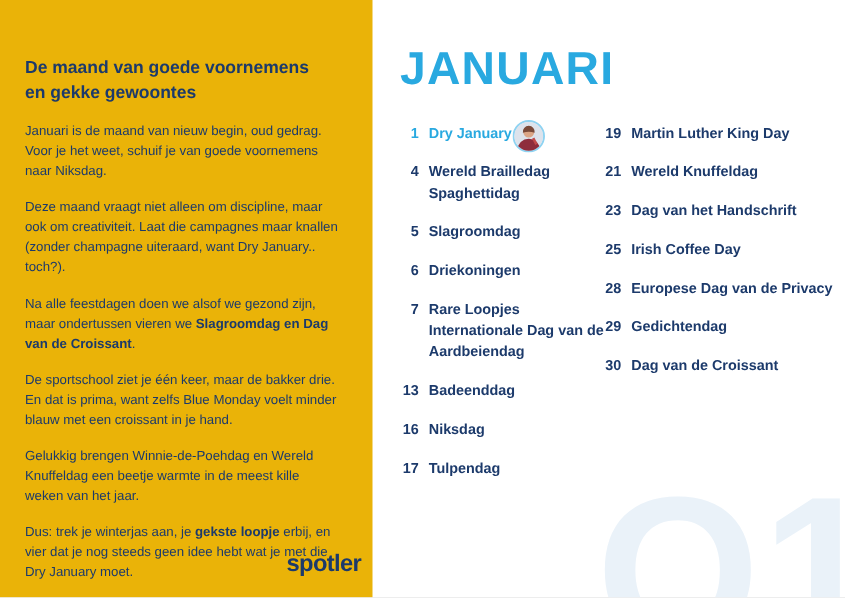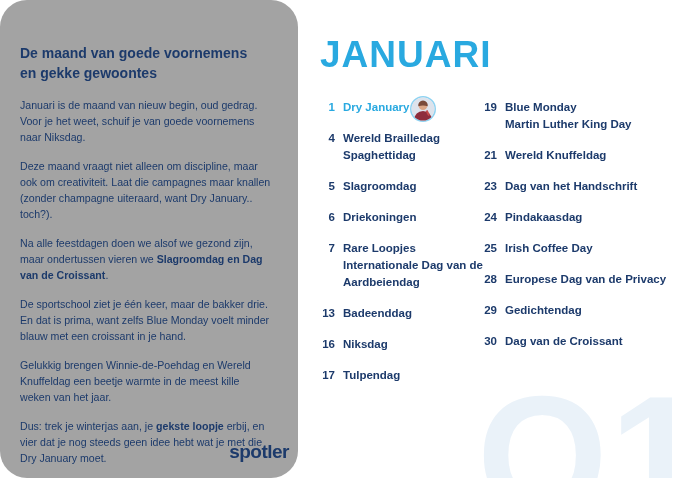--- a/index.html
+++ b/index.html
@@ -13,24 +13,23 @@
     font-family: "Liberation Sans", sans-serif;
     margin: 0 auto;
   }
 
   
   .left-panel {
     position: absolute;
     left: 0; top: 0;
     width: 298px;
     height: 478px;
-    background: #a3a3a3;
+    background: #eab308;
     padding: 44px 26px 0 20px;
     color: #1C3A6B;
-    border-radius: 27px;
   }
   .left-heading {
     font-size: 14px;
     font-weight: 800;
     line-height: 1.4;
     white-space: pre-line;
     color: #1C3A6B;
     margin-bottom: 14px;
   }
   .left-panel p {
@@ -219,45 +218,38 @@
         </div>
 
       </div>
 
       <div class="col col-2">
 
 
         <div class="entry">
           <span class="num">19</span>
           <div class="lines">
-            <div class="line">Blue Monday</div>
             <div class="line">Martin Luther King Day</div>
           </div>
         </div>
 
         <div class="entry">
           <span class="num">21</span>
           <div class="lines">
             <div class="line">Wereld Knuffeldag</div>
           </div>
         </div>
 
         <div class="entry">
           <span class="num">23</span>
           <div class="lines">
             <div class="line">Dag van het Handschrift</div>
           </div>
         </div>
 
-        <div class="entry">
-          <span class="num">24</span>
-          <div class="lines">
-            <div class="line">Pindakaasdag</div>
-          </div>
-        </div>
 
         <div class="entry">
           <span class="num">25</span>
           <div class="lines">
             <div class="line">Irish Coffee Day</div>
           </div>
         </div>
 
         <div class="entry">
           <span class="num">28</span>

